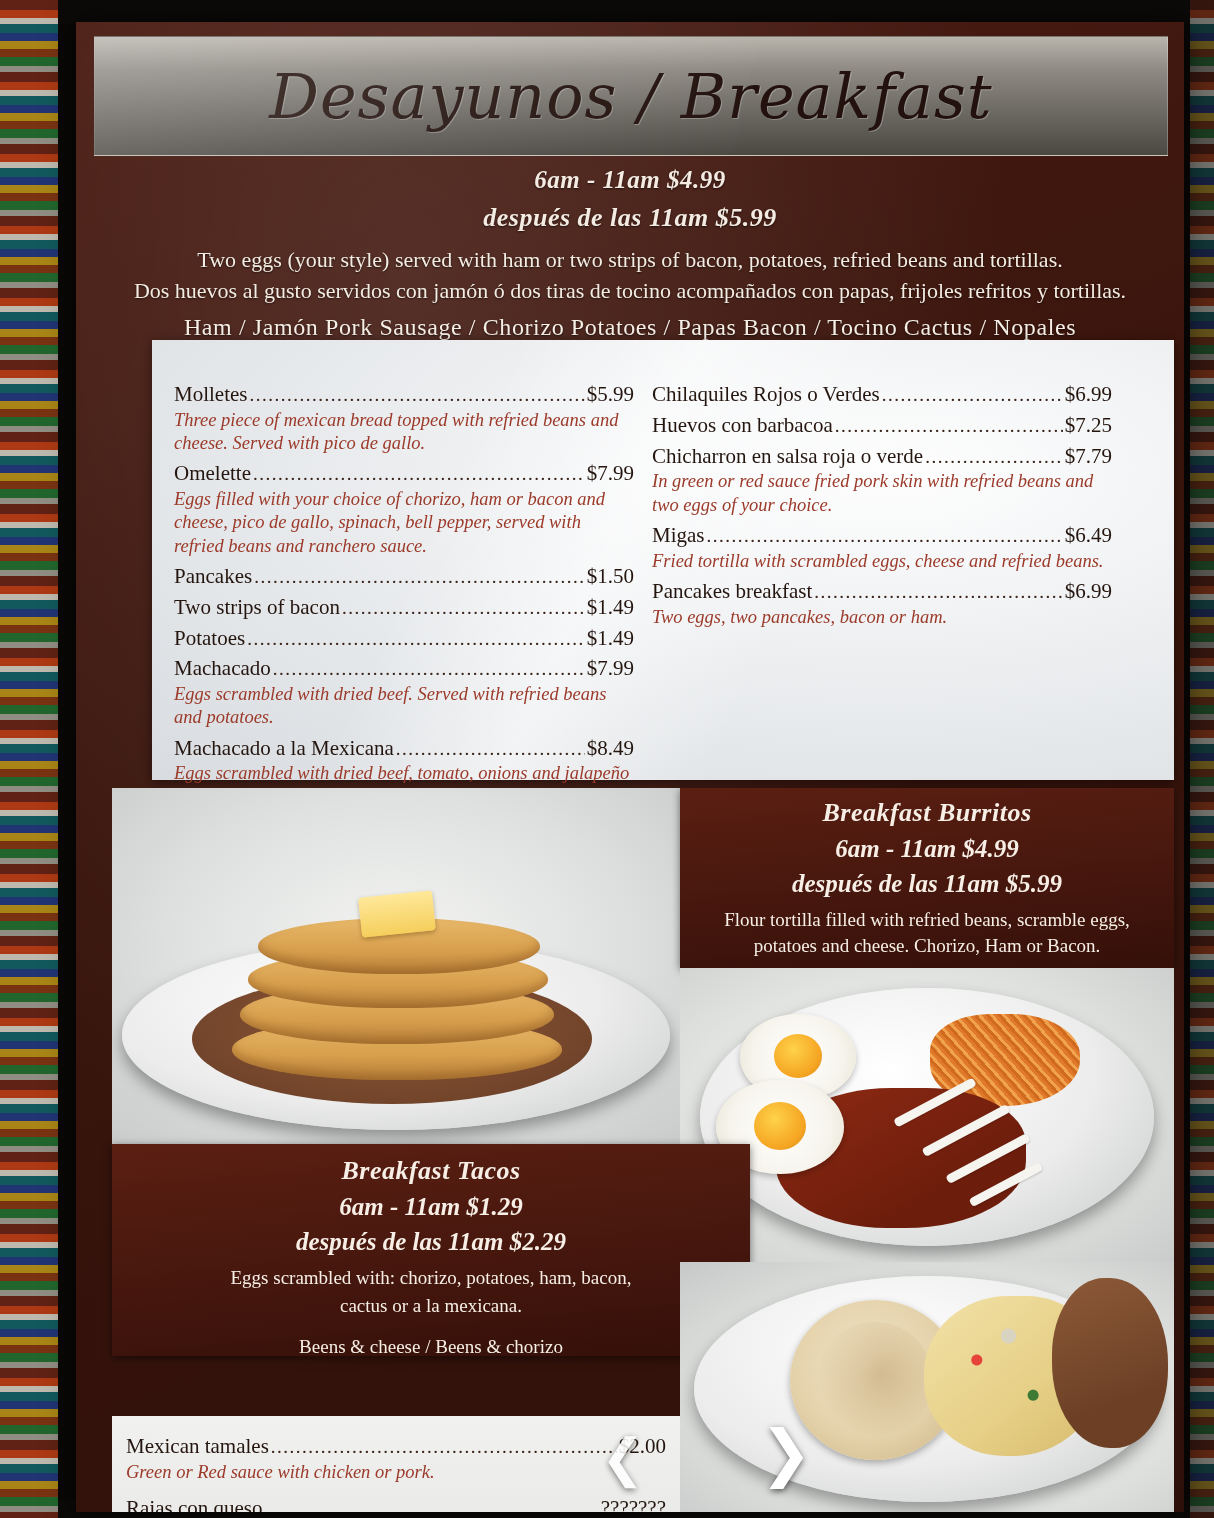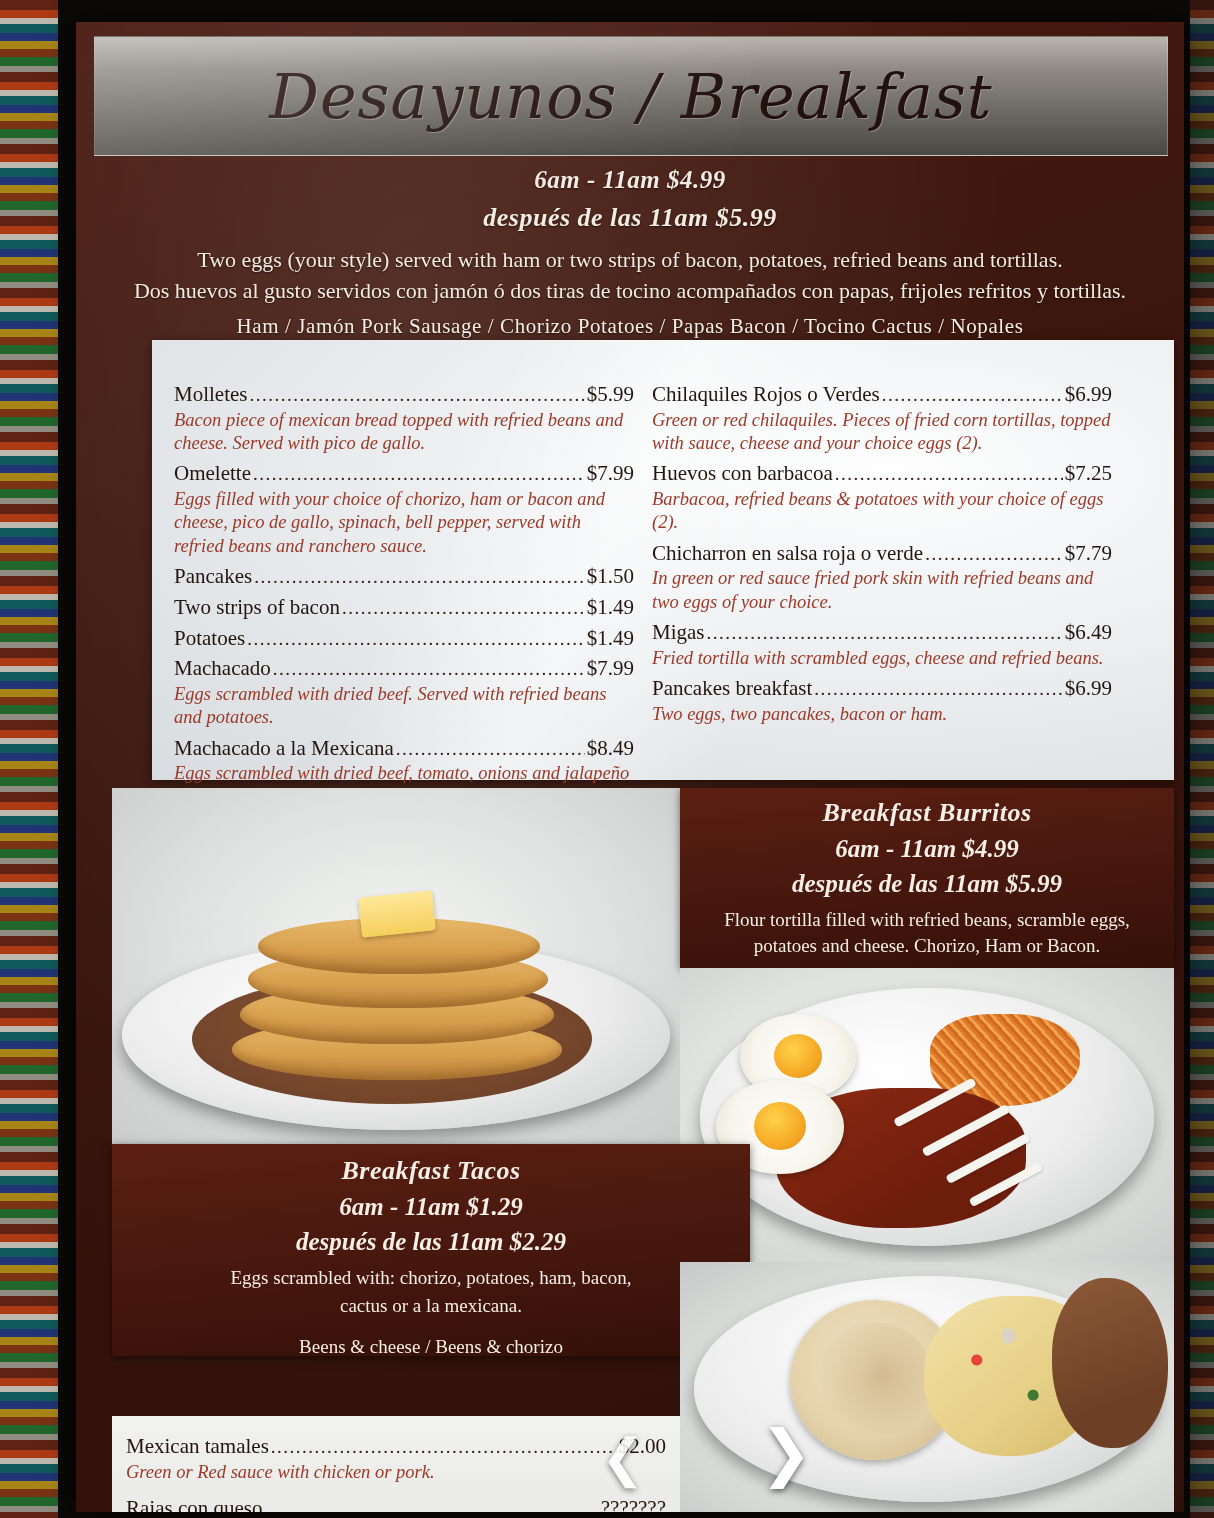--- a/index.html
+++ b/index.html
@@ -122,21 +122,21 @@
   }
   .hours-line.second { font-size: 26px; margin-top: 9px; }
   .desc-line {
     font-size: 22px;
     margin-top: 14px;
     color: #f3ece2;
     text-shadow: 0 1px 2px rgba(0,0,0,0.6);
   }
   .desc-line.second { margin-top: 5px; }
   .styles-line {
-    font-size: 21px;
+    font-size: 24px;
     margin-top: 10px;
     letter-spacing: 0.6px;
     color: #f6efe6;
     text-shadow: 0 1px 2px rgba(0,0,0,0.6);
   }
   .styles-line.second { margin-top: 6px; }
 
   
   .white-panel {
     position: absolute;
@@ -398,21 +398,21 @@
     </div>
 
     <div class="white-panel">
       <div class="col left">
 
         <div class="item-row">
           <span class="nm">Molletes</span>
           <span class="dots">.......................................................................................................................</span>
           <span class="pr">$5.99</span>
         </div>
-        <div class="item-desc">Bacon piece of mexican bread topped with refried beans and cheese. Served with pico de gallo.</div>
+        <div class="item-desc">Three piece of mexican bread topped with refried beans and cheese. Served with pico de gallo.</div>
 
         <div class="item-row">
           <span class="nm">Omelette</span>
           <span class="dots">.......................................................................................................................</span>
           <span class="pr">$7.99</span>
         </div>
         <div class="item-desc">Eggs filled with your choice of chorizo, ham or bacon and cheese, pico de gallo, spinach, bell pepper, served with refried beans and ranchero sauce.</div>
 
         <div class="item-row">
           <span class="nm">Pancakes</span>
@@ -446,28 +446,26 @@
         </div>
         <div class="item-desc">Eggs scrambled with dried beef, tomato, onions and jalapeño pepper. Served with refried beans and potatoes.</div>
       </div>
 
       <div class="col right">
         <div class="item-row">
           <span class="nm">Chilaquiles Rojos o Verdes</span>
           <span class="dots">.......................................................................................................................</span>
           <span class="pr">$6.99</span>
         </div>
-        <div class="item-desc">Green or red chilaquiles. Pieces of fried corn tortillas, topped with sauce, cheese and your choice eggs (2).</div>
 
         <div class="item-row">
           <span class="nm">Huevos con barbacoa</span>
           <span class="dots">.......................................................................................................................</span>
           <span class="pr">$7.25</span>
         </div>
-        <div class="item-desc">Barbacoa, refried beans &amp; potatoes with your choice of eggs (2).</div>
 
         <div class="item-row">
           <span class="nm">Chicharron en salsa roja o verde</span>
           <span class="dots">.......................................................................................................................</span>
           <span class="pr">$7.79</span>
         </div>
         <div class="item-desc">In green or red sauce fried pork skin with refried beans and two eggs of your choice.</div>
 
         <div class="item-row">
           <span class="nm">Migas</span>

